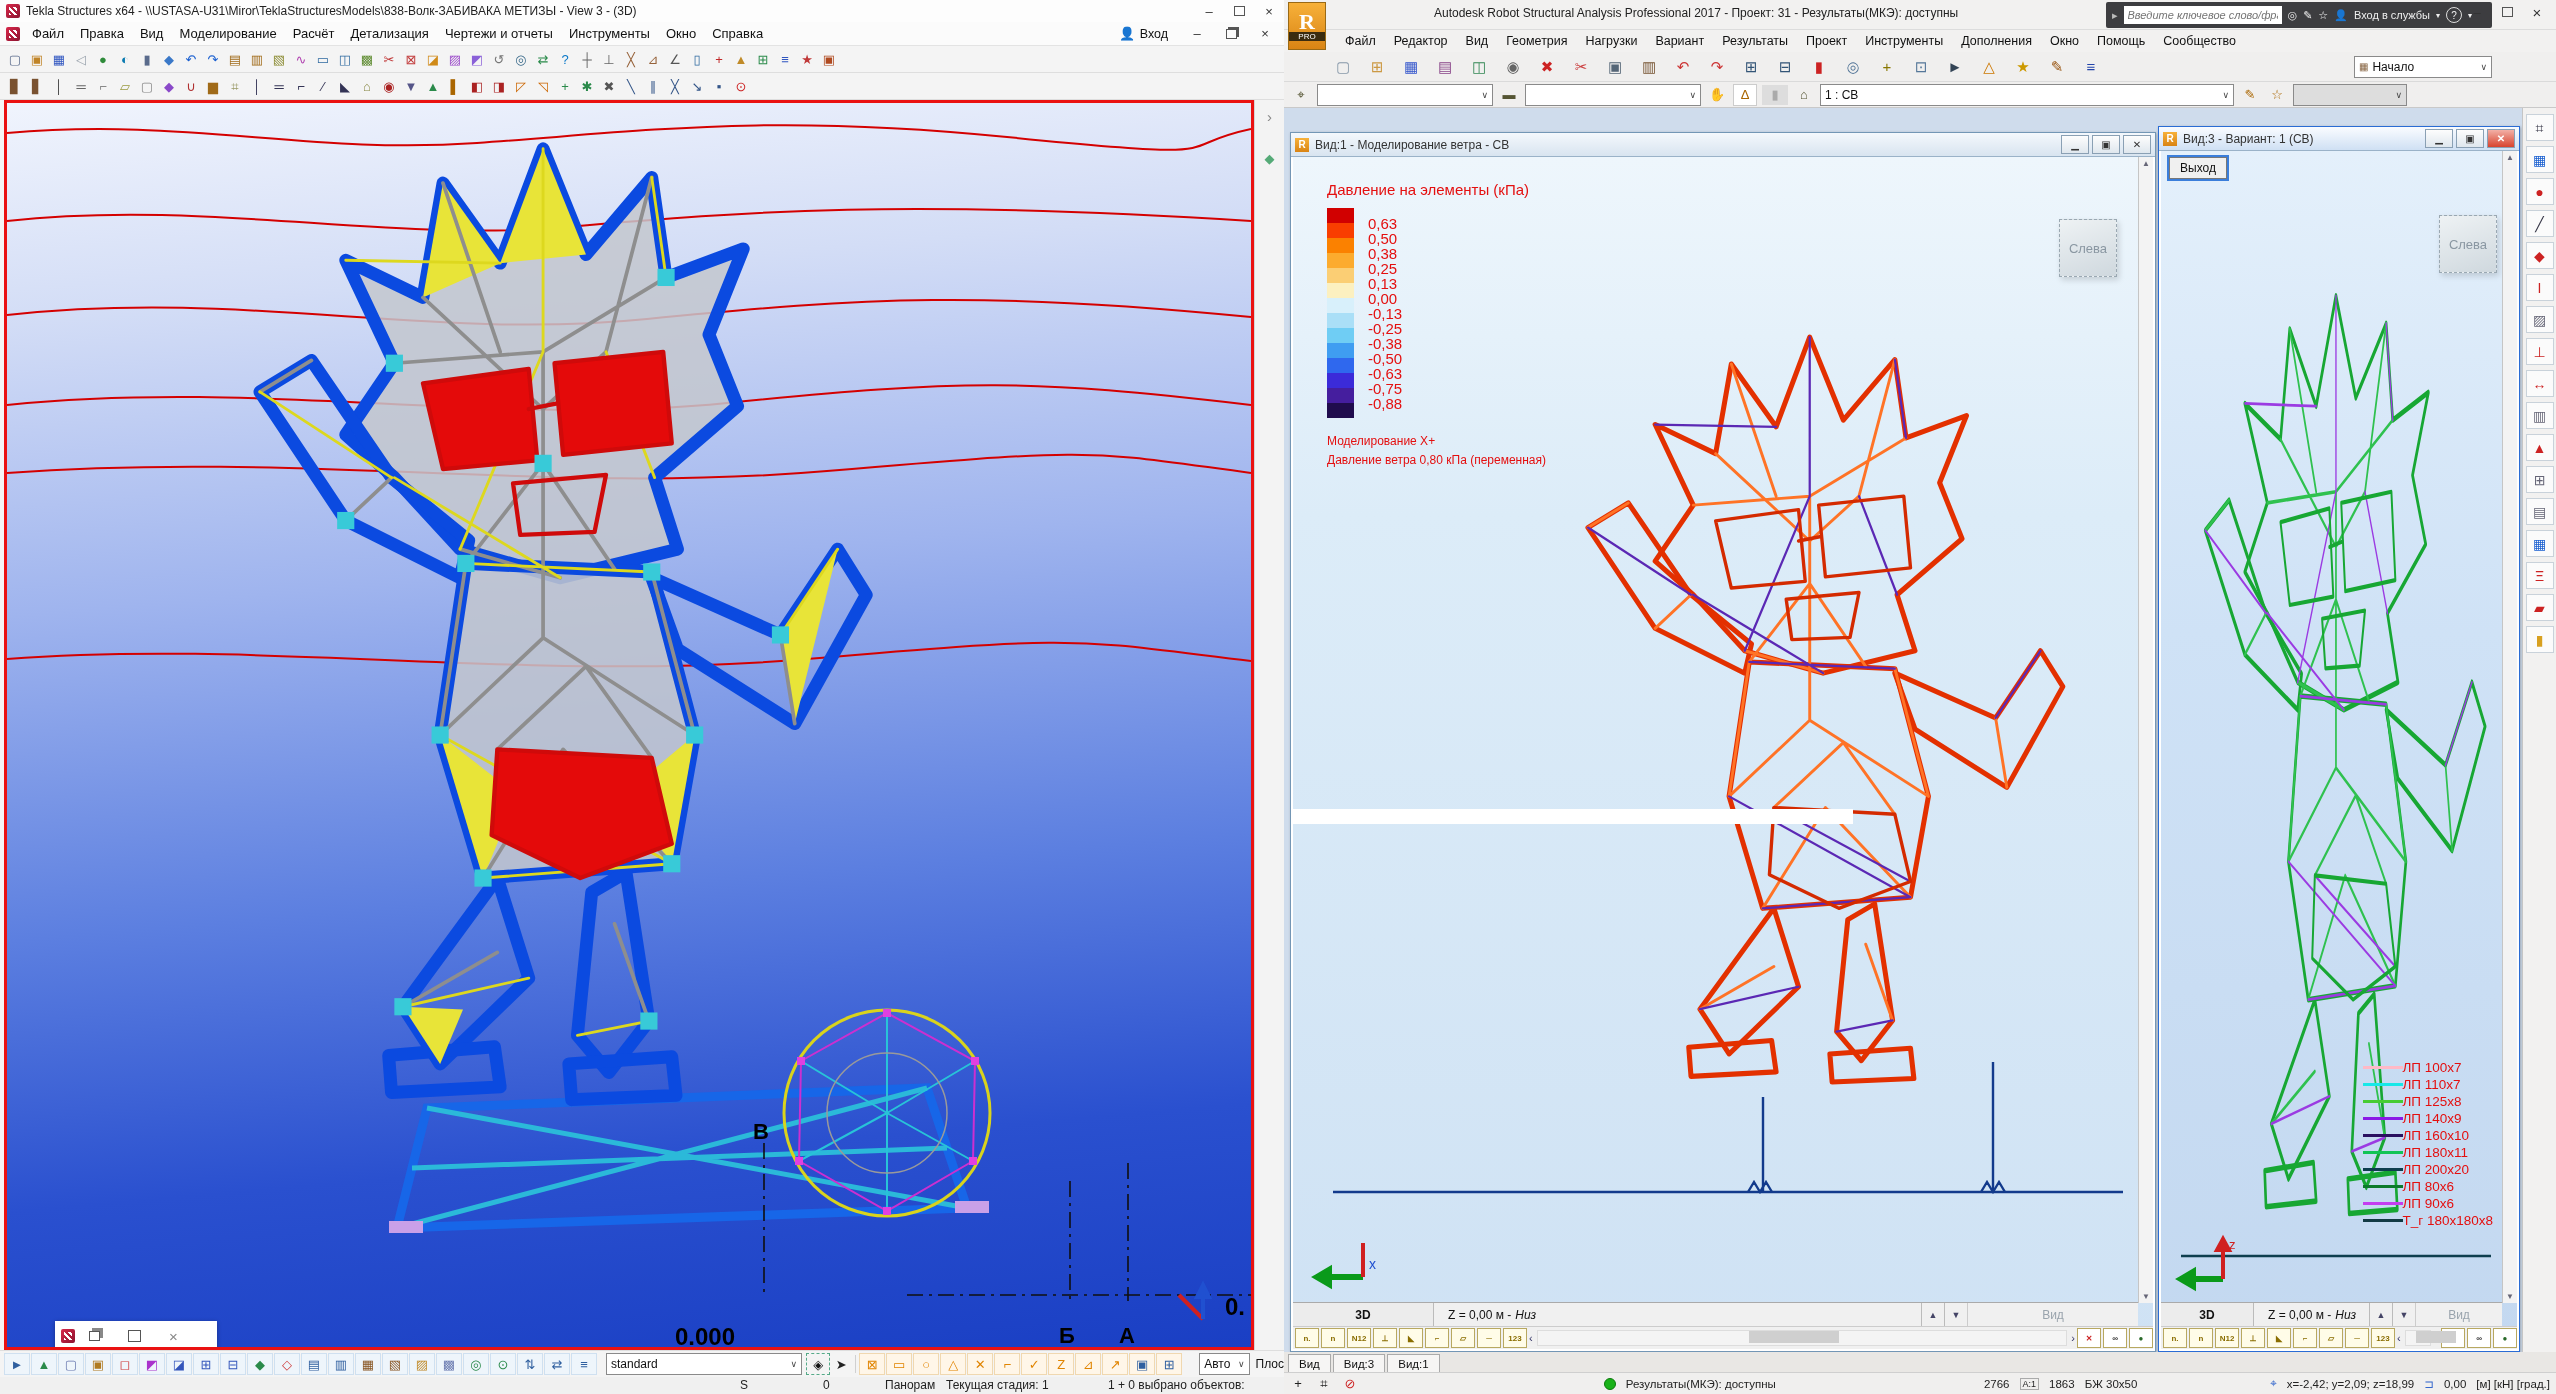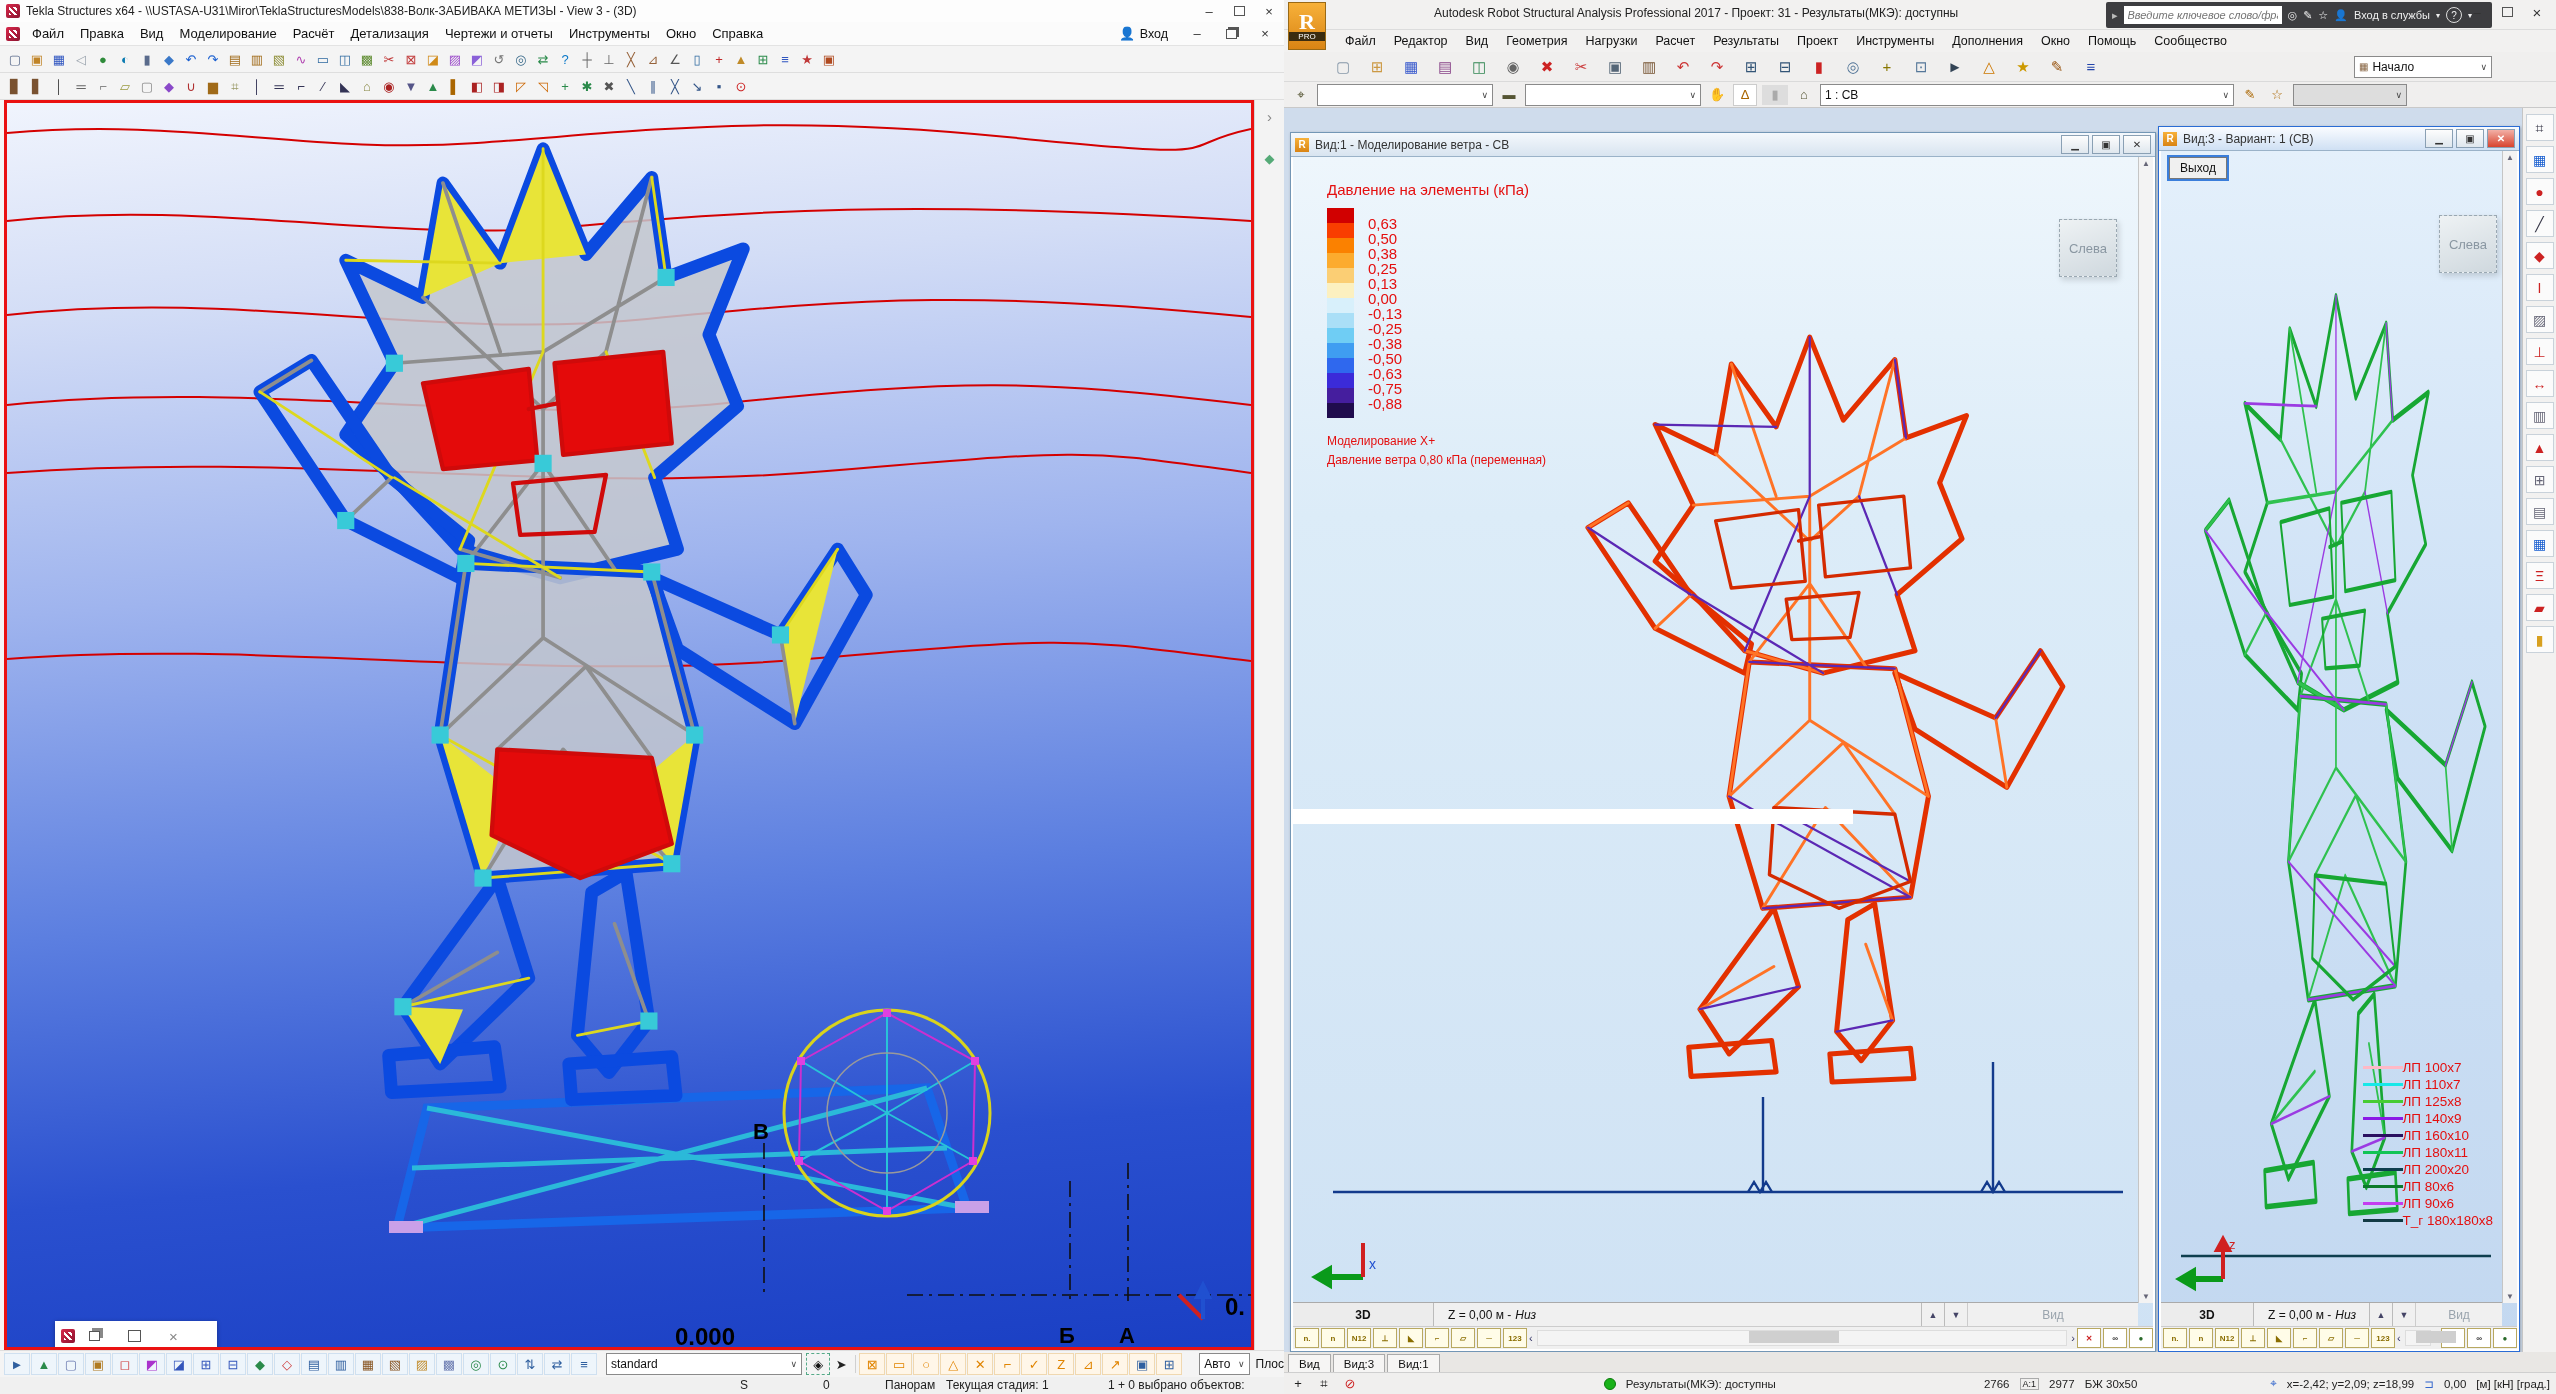--- a/index.html
+++ b/index.html
@@ -458,21 +458,21 @@
       </span>
     </div>
     <div class="r-menubar abs">
       <span style="display:flex;">
 
       <span class="r-menu-item">Файл</span>
           <span class="r-menu-item">Редактор</span>
           <span class="r-menu-item">Вид</span>
           <span class="r-menu-item">Геометрия</span>
           <span class="r-menu-item">Нагрузки</span>
-          <span class="r-menu-item">Расчет</span>
+          <span class="r-menu-item">Вариант</span>
           <span class="r-menu-item">Результаты</span>
           <span class="r-menu-item">Проект</span>
           <span class="r-menu-item">Инструменты</span>
           <span class="r-menu-item">Дополнения</span>
           <span class="r-menu-item">Окно</span>
           <span class="r-menu-item">Помощь</span>
           <span class="r-menu-item">Сообщество</span>
         </span>
     </div>
     <div class="r-toolbar1 abs">
@@ -792,21 +792,21 @@
     <div class="r-statusbar abs">
       <span class="ico" style="width:16px;">+</span>
       <span class="ico" style="width:16px;">⌗</span>
       <span class="ico" style="width:16px;color:#c22;">⊘</span>
       <span style="flex:1.2"></span>
       <span class="gdot"></span>
       <span>Результаты(МКЭ): доступны</span>
       <span style="flex:1"></span>
       <span>2766</span>
       <span style="border:1px solid #aaa;padding:0 2px;font-size:9px;line-height:10px;">А:1</span>
-      <span>2977</span>
+      <span>1863</span>
       <span>БЖ 30x50</span>
       <span style="flex:.6"></span>
       <span style="color:#36c;">⌖</span>
       <span>x=-2,42; y=2,09; z=18,99</span>
       <span style="color:#36c;">⊐</span>
       <span>0,00</span>
       <span>[м] [кН] [град.]</span>
     </div>
   </section>
 </div>

